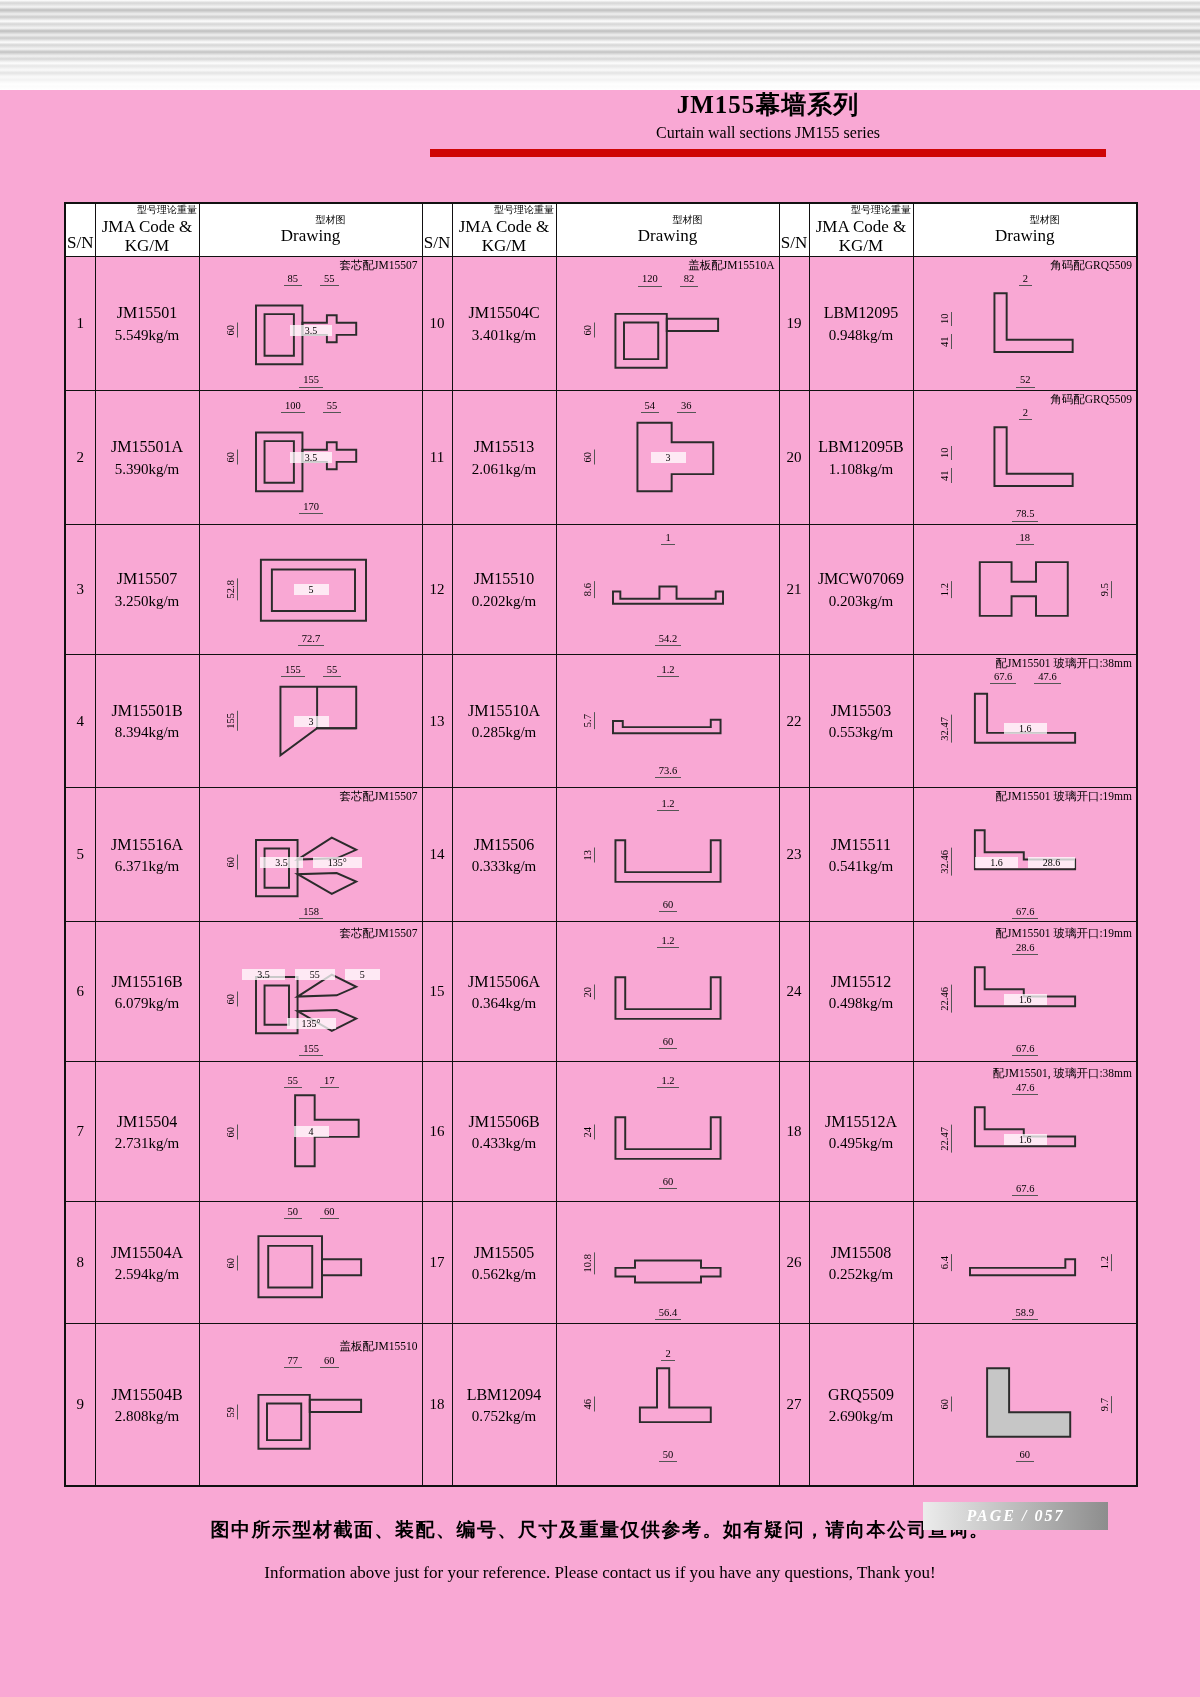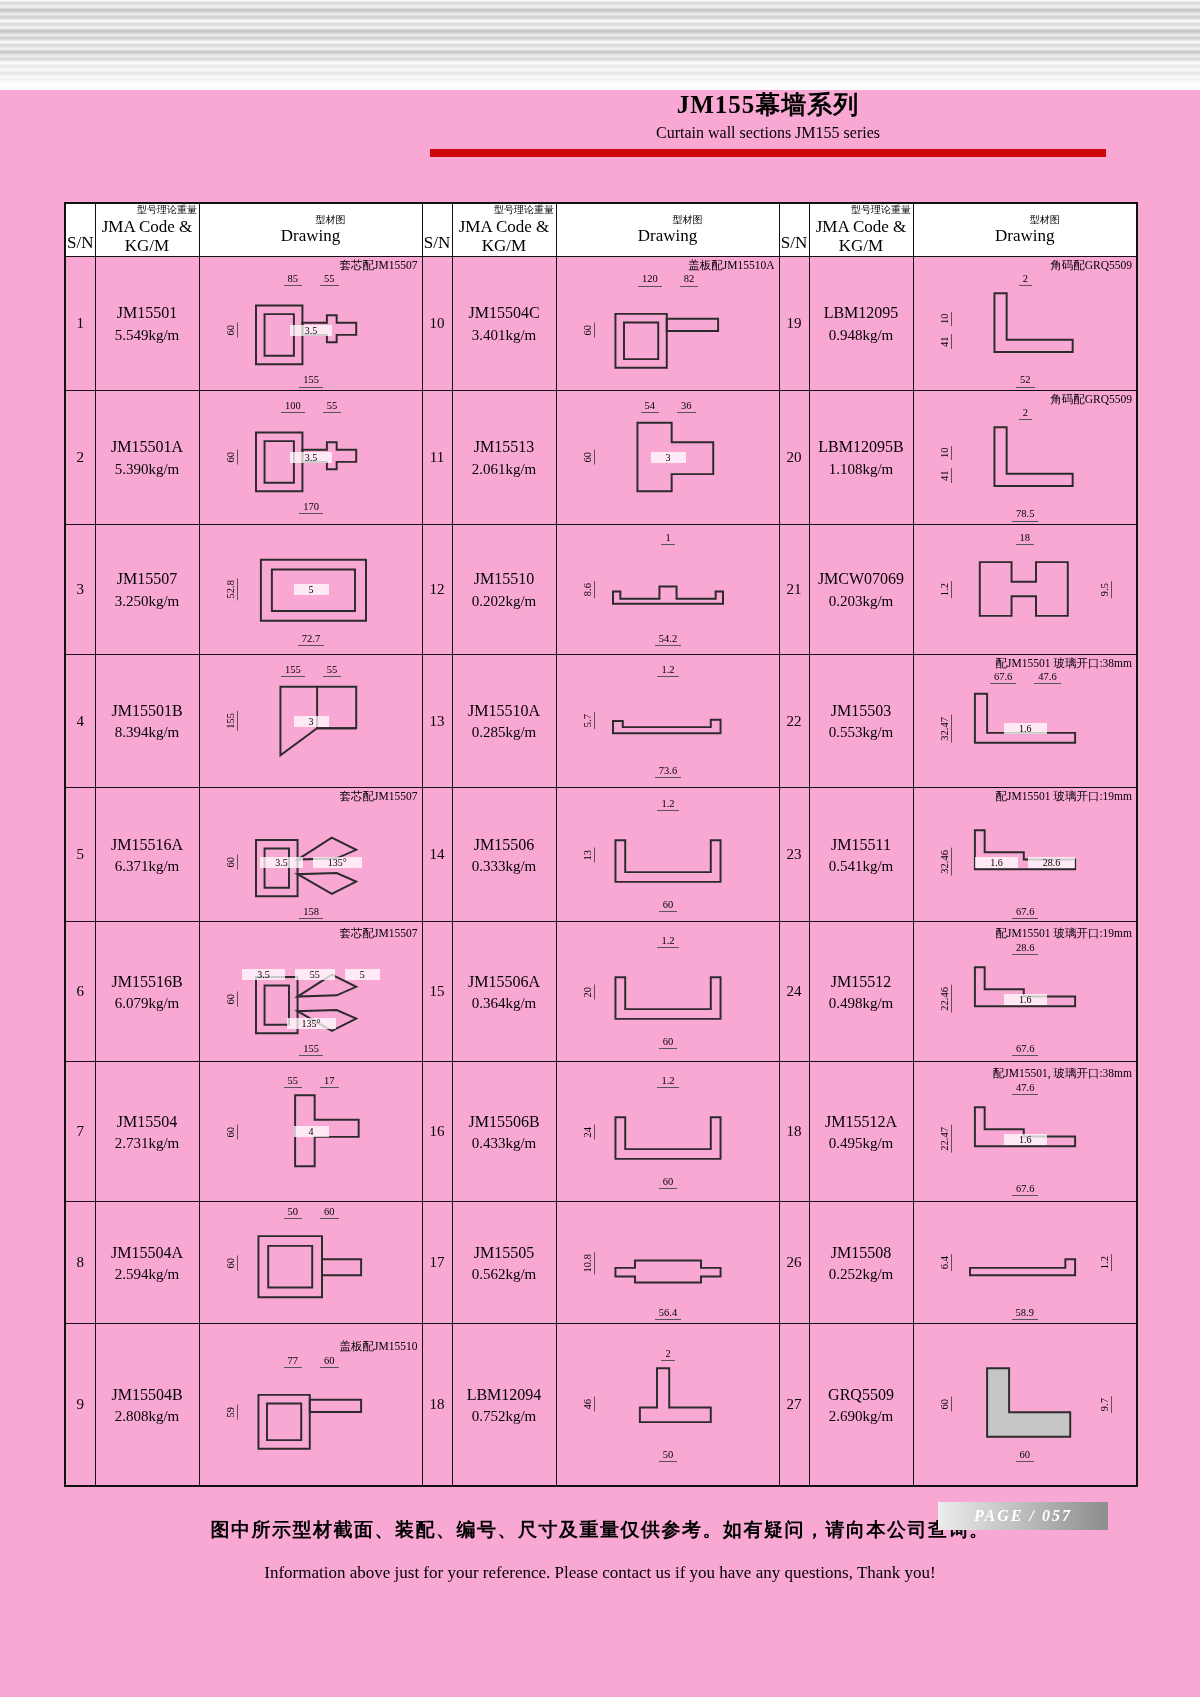--- a/index.html
+++ b/index.html
@@ -43,21 +43,21 @@
   .svgwrap { position:relative; }
   svg.profile { width:146px; height:88px; display:block; }
   .dims-inner { position:absolute; inset:0; display:flex; align-items:center; justify-content:center; gap:10px; font-size:10px; flex-wrap:wrap; pointer-events:none; }
   .dims-inner .dim { background:rgba(255,255,255,.75); padding:0 15px; }
 
   .footer { margin-top:30px; text-align:center; }
   .footer-zh { font-size:19px; font-weight:bold; letter-spacing:1.5px; }
   .footer-en { font-size:17px; margin-top:20px; }
 
   .page-badge {
-    position:absolute; top:1502px; right:92px; width:170px; height:28px;
+    position:absolute; top:1502px; right:92px; width:185px; height:28px;
     display:flex; align-items:center; justify-content:center;
     background:linear-gradient(90deg,#ececec,#8d8d8d);
     color:#ffffff; font-size:16px; font-style:italic; font-weight:bold; letter-spacing:2px;
   }
 </style>
 </head>
 <body>
 
 <div class="page">
   <div class="stripes"></div>

